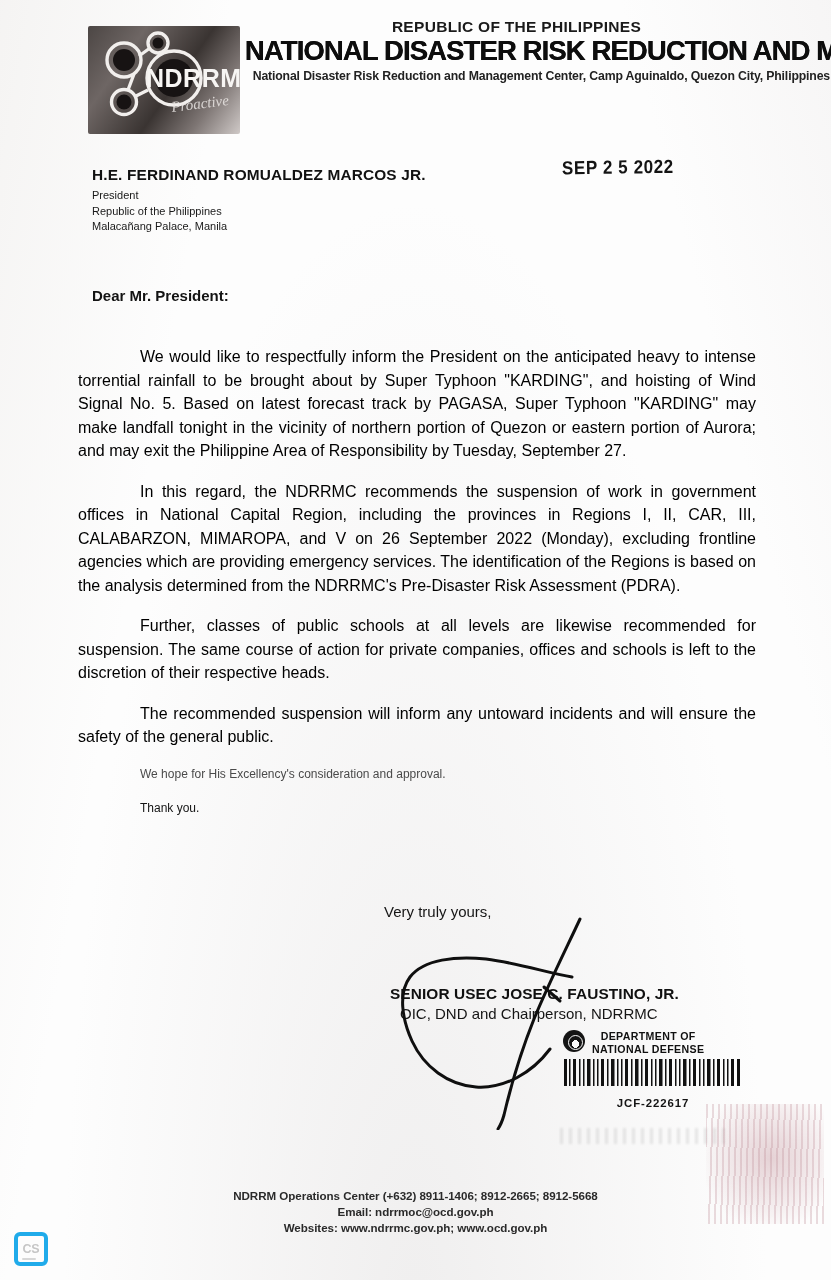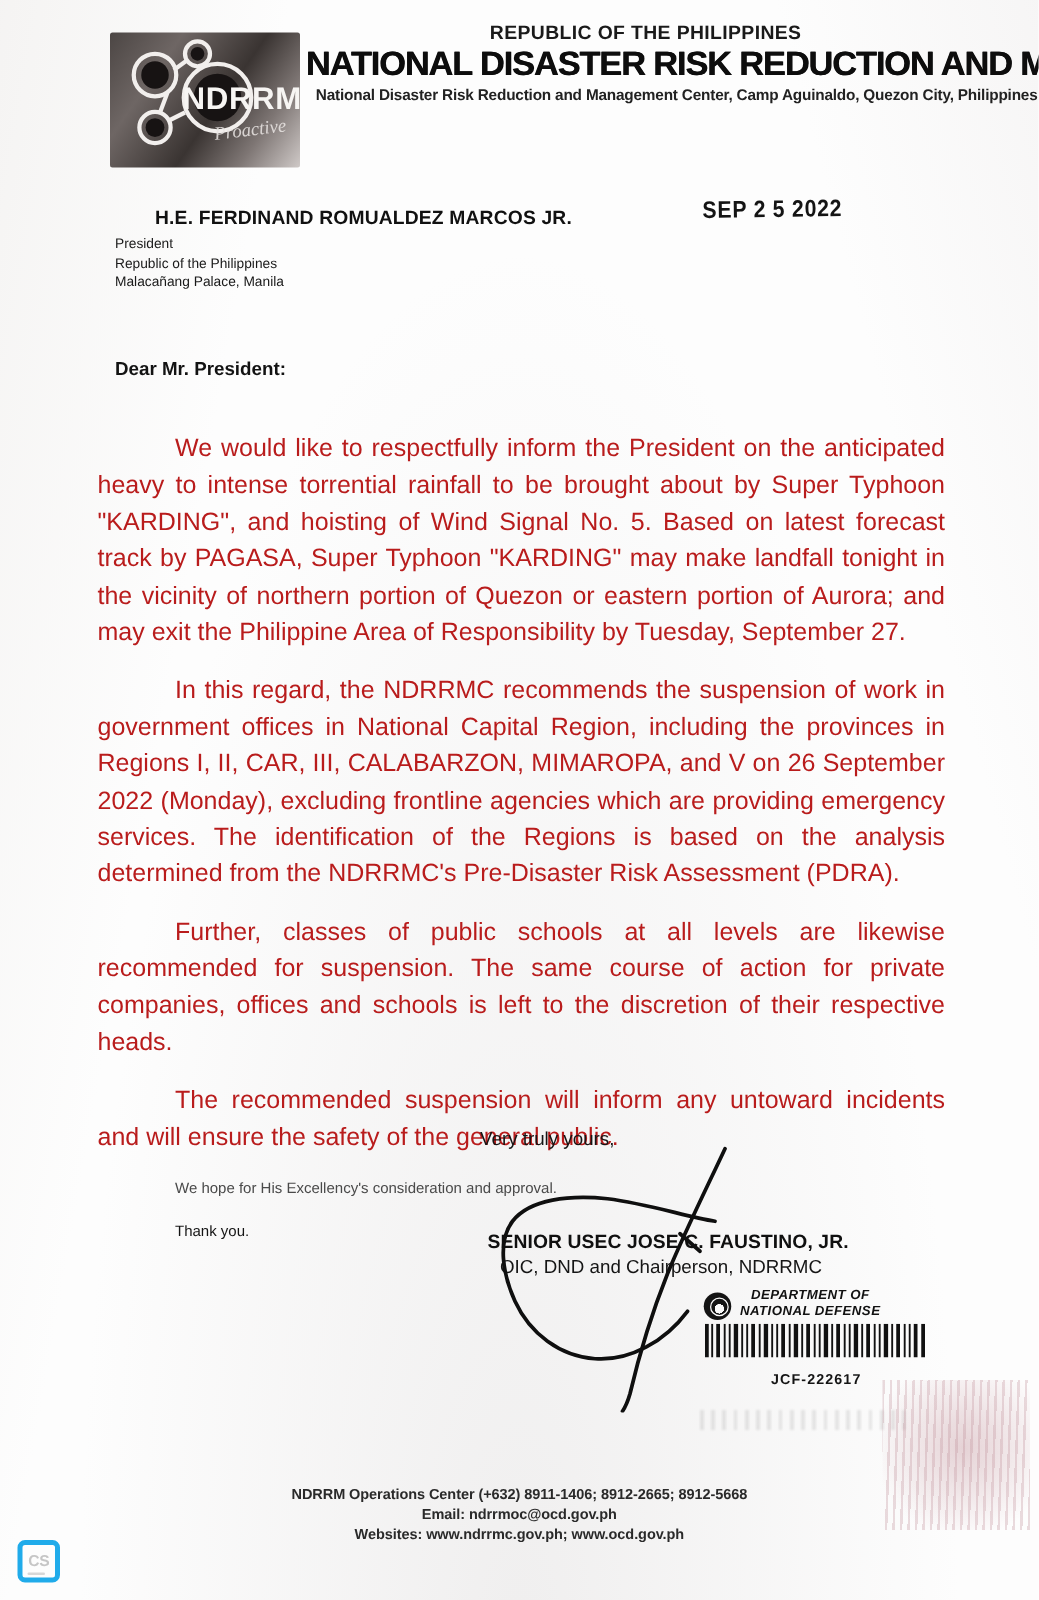--- a/index.html
+++ b/index.html
@@ -85,21 +85,20 @@
     position: absolute;
     left: 92px; top: 166px;
     z-index: 2;
   }
   .addr-name {
     font-size: 15.4px;
     font-weight: bold;
     letter-spacing: 0.15px;
     color: #111;
     margin-bottom: 4px;
-    margin-left: 32px;
   }
   .addr-line {
     font-size: 11px;
     color: #191919;
     line-height: 1.42;
   }
   .date-stamp {
     position: absolute;
     left: 562px; top: 158px;
     font-size: 17px;
@@ -120,25 +119,25 @@
     z-index: 2;
   }
   .body {
     position: absolute;
     left: 78px;
     top: 345px;
     width: 678px;
     z-index: 2;
   }
   .para {
-    font-size: 20px;
+    font-size: 16px;
     line-height: 1.47;
     text-align: justify;
     text-justify: inter-word;
-    color: #b91c1c;
+    color: #000000;
     margin: 0 0 17px 0;
     text-indent: 62px;
   }
   .plain {
     font-size: 12px;
     line-height: 1.47;
     color: #141414;
     margin: 0 0 17px 0;
     text-indent: 62px;
     text-align: left;
@@ -179,23 +178,22 @@
   }
 
   
   .dnd-stamp {
     position: absolute;
     left: 563px; top: 1030px;
     z-index: 3;
   }
   .dnd-row {
     display: flex;
-    align-items: flex-end;
+    align-items: flex-start;
     gap: 7px;
-    font-style: italic;
   }
   .dnd-seal {
     width: 22px; height: 22px;
     border-radius: 50%;
     background: #141414;
     position: relative;
     flex: none;
   }
   .dnd-seal::after {
     content: "";

